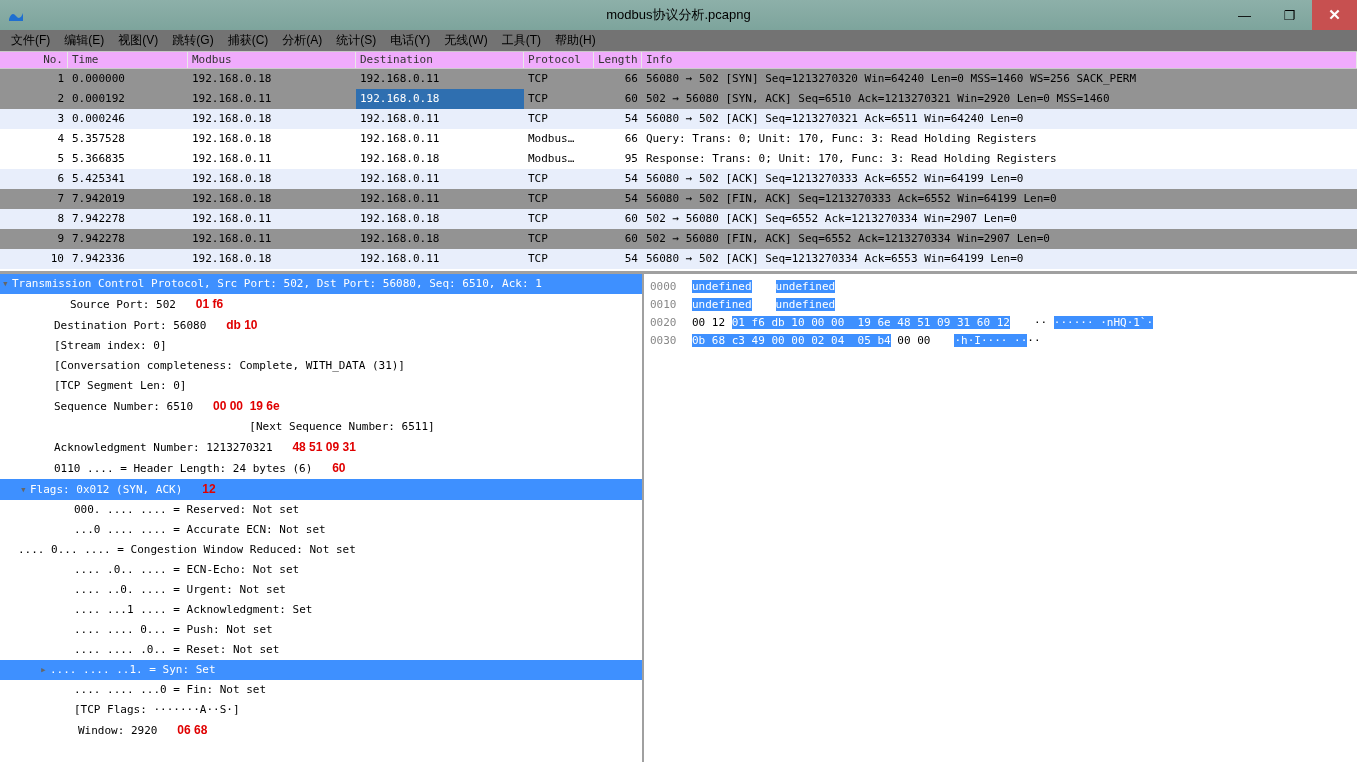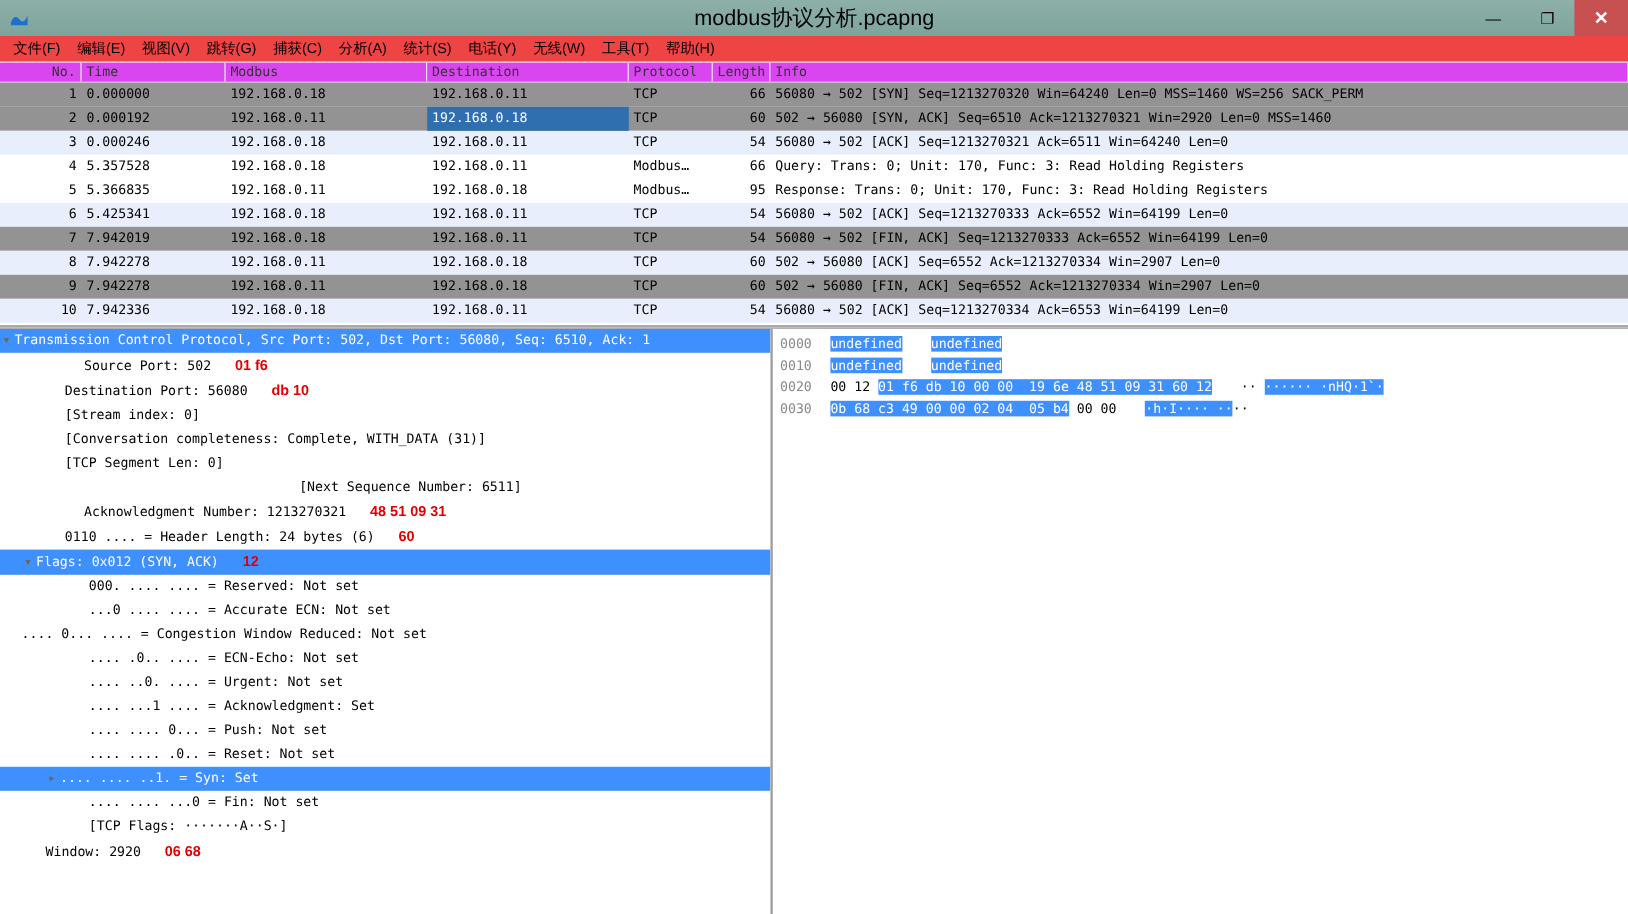--- a/index.html
+++ b/index.html
@@ -1,26 +1,26 @@
 <!DOCTYPE html>
 <html><head>
 <meta charset="utf-8">
 <style>
   * { margin:0; padding:0; box-sizing:border-box; }
   body { font-family:"Segoe UI","Microsoft YaHei",Tahoma,sans-serif; font-size:12px; background:#fff; color:#000; width:1357px; height:762px; overflow:hidden; display:flex; flex-direction:column; }
   .titlebar { height:30px; background:linear-gradient(#8db0a9,#7da49c); display:flex; align-items:center; position:relative; }
-  .titlebar .title { position:absolute; left:50%; transform:translateX(-50%); color:#000; font-size:18px; }
+  .titlebar .title { position:absolute; left:50%; transform:translateX(-50%); color:#000; font-size:13px; }
   .titlebar svg.logo { width:16px; height:16px; margin:0 8px; }
   .titlebar .controls { margin-left:auto; display:flex; height:100%; }
   .titlebar .controls div { width:45px; display:flex; align-items:center; justify-content:center; font-size:13px; }
   .titlebar .controls .close { background:#c75050; color:#fff; font-weight:bold; font-size:15px; }
-  .menubar { height:22px; background:#ef4444; border-bottom:1px solid #c8c8c8; display:flex; align-items:center; padding:0 4px; font-size:12px; }
+  .menubar { height:22px; background:#737373; border-bottom:1px solid #c8c8c8; display:flex; align-items:center; padding:0 4px; font-size:12px; }
   .menubar .m { padding:2px 7px; cursor:default; }
   .packet-pane { flex:0 0 221px; background:#fff; border-bottom:2px solid #a0a0a0; overflow:hidden; position:relative; }
-  .pkthdr { display:flex; height:17px; background:#d946ef; border-bottom:1px solid #ccc; font-family:"Lucida Console","Consolas",monospace; font-size:11px; color:#333; }
+  .pkthdr { display:flex; height:17px; background:#f0abfc; border-bottom:1px solid #ccc; font-family:"Lucida Console","Consolas",monospace; font-size:11px; color:#333; }
   .pkthdr div { border-right:1px solid #e8e8e8; padding:1px 4px; overflow:hidden; white-space:nowrap; }
   .pktrows { overflow:auto; height:calc(100% - 17px); font-family:"Lucida Console","Consolas",monospace; font-size:11px; line-height:20px; }
   .pr { display:flex; height:20px; align-items:center; white-space:nowrap; }
   .pr > div { padding:0 4px; overflow:hidden; }
   .c-no{width:68px;text-align:right;} .c-time{width:120px;} .c-src{width:168px;} .c-dst{width:168px;} .c-proto{width:70px;} .c-len{width:48px;text-align:right;} .c-info{flex:1;}
   .pr.sel.tcp-synack{ background:#939393 !important; }
   .pr.sel.tcp-synack .c-dst{ background:#2f6fb0; color:#fff; }
   .pr.syn{ background:#939393; color:#000;}
   .pr.tcp{ background:#e8eefb; }
   .pr.mod{ background:#ffffff; }
@@ -171,31 +171,32 @@
 </div>
 
 <div class="lower">
   <div class="tree-pane" id="treepane">
       <div class="line hl" style="padding-left: 2px;"><span class="exp">▾</span><span>Transmission Control Protocol, Src Port: 502, Dst Port: 56080, Seq: 6510, Ack: 1</span></div>
       <div class="line" style="padding-left: 60px;"><span class="exp"> </span><span>Source Port: 502</span>   <span class="red">01 f6</span></div>
       <div class="line" style="padding-left: 44px;"><span class="exp"> </span><span>Destination Port: 56080</span>   <span class="red">db 10</span></div>
       <div class="line" style="padding-left: 44px;"><span class="exp"> </span><span>[Stream index: 0]</span></div>
       <div class="line" style="padding-left: 44px;"><span class="exp"> </span><span>[Conversation completeness: Complete, WITH_DATA (31)]</span></div>
       <div class="line" style="padding-left: 44px;"><span class="exp"> </span><span>[TCP Segment Len: 0]</span></div>
+      <div class="line" style="padding-left: 44px;"><span class="exp"> </span><span>Sequence Number: 6510</span>   <span class="red">00 00  19 6e</span></div>
       <div class="line" style="padding-left: 32px; text-align: center;"><span class="exp"> </span><span>[Next Sequence Number: 6511]</span></div>
-      <div class="line" style="padding-left: 60px;"><span class="exp"> </span><span>Acknowledgment Number: 1213270321</span>   <span class="red">48 51 09 31</span></div>
+      <div class="line" style="padding-left: 44px;"><span class="exp"> </span><span>Acknowledgment Number: 1213270321</span>   <span class="red">48 51 09 31</span></div>
       <div class="line" style="padding-left: 44px;"><span class="exp"> </span><span>0110 .... = Header Length: 24 bytes (6)</span>   <span class="red">60</span></div>
       <div class="line hl" style="padding-left: 20px;"><span class="exp">▾</span><span>Flags: 0x012 (SYN, ACK)</span>   <span class="red">12</span></div>
       <div class="line" style="padding-left: 64px;"><span class="exp"> </span><span>000. .... .... = Reserved: Not set</span></div>
       <div class="line" style="padding-left: 64px;"><span class="exp"> </span><span>...0 .... .... = Accurate ECN: Not set</span></div>
       <div class="line" style=""><span class="exp"> </span><span>.... 0... .... = Congestion Window Reduced: Not set</span></div>
       <div class="line" style="padding-left: 64px;"><span class="exp"> </span><span>.... .0.. .... = ECN-Echo: Not set</span></div>
       <div class="line" style="padding-left: 64px;"><span class="exp"> </span><span>.... ..0. .... = Urgent: Not set</span></div>
       <div class="line" style="padding-left: 64px;"><span class="exp"> </span><span>.... ...1 .... = Acknowledgment: Set</span></div>
       <div class="line" style="padding-left: 64px;"><span class="exp"> </span><span>.... .... 0... = Push: Not set</span></div>
       <div class="line" style="padding-left: 64px;"><span class="exp"> </span><span>.... .... .0.. = Reset: Not set</span></div>
       <div class="line hl" style="padding-left: 40px;"><span class="exp">▸</span><span>.... .... ..1. = Syn: Set</span></div>
       <div class="line" style="padding-left: 64px;"><span class="exp"> </span><span>.... .... ...0 = Fin: Not set</span></div>
       <div class="line" style="padding-left: 64px;"><span class="exp"> </span><span>[TCP Flags: ·······A··S·]</span></div>
-      <div class="line" style="padding-left: 28px;"><span class="exp"> </span><span>Window: 2920</span>   <span class="red">06 68</span></div>
+      <div class="line" style="padding-left: 68px;"><span class="exp"> </span><span>Window: 2920</span>   <span class="red">06 68</span></div>
     </div>
   <div class="hex-pane" id="hexpane"><div><span class="hex-off">0000</span><span class="hex-sel">undefined</span><span class="ascii"><span class="hex-sel">undefined</span></span></div><div><span class="hex-off">0010</span><span class="hex-sel">undefined</span><span class="ascii"><span class="hex-sel">undefined</span></span></div><div><span class="hex-off">0020</span>00 12 <span class="hex-sel">01 f6 db 10 00 00  19 6e 48 51 09 31 60 12</span><span class="ascii">·· <span class="hex-sel">······ ·nHQ·1`·</span></span></div><div><span class="hex-off">0030</span><span class="hex-sel">0b 68 c3 49 00 00 02 04  05 b4</span> 00 00<span class="ascii"><span class="hex-sel">·h·I···· ··</span>··</span></div></div>
 </div>
 
 </body></html>

